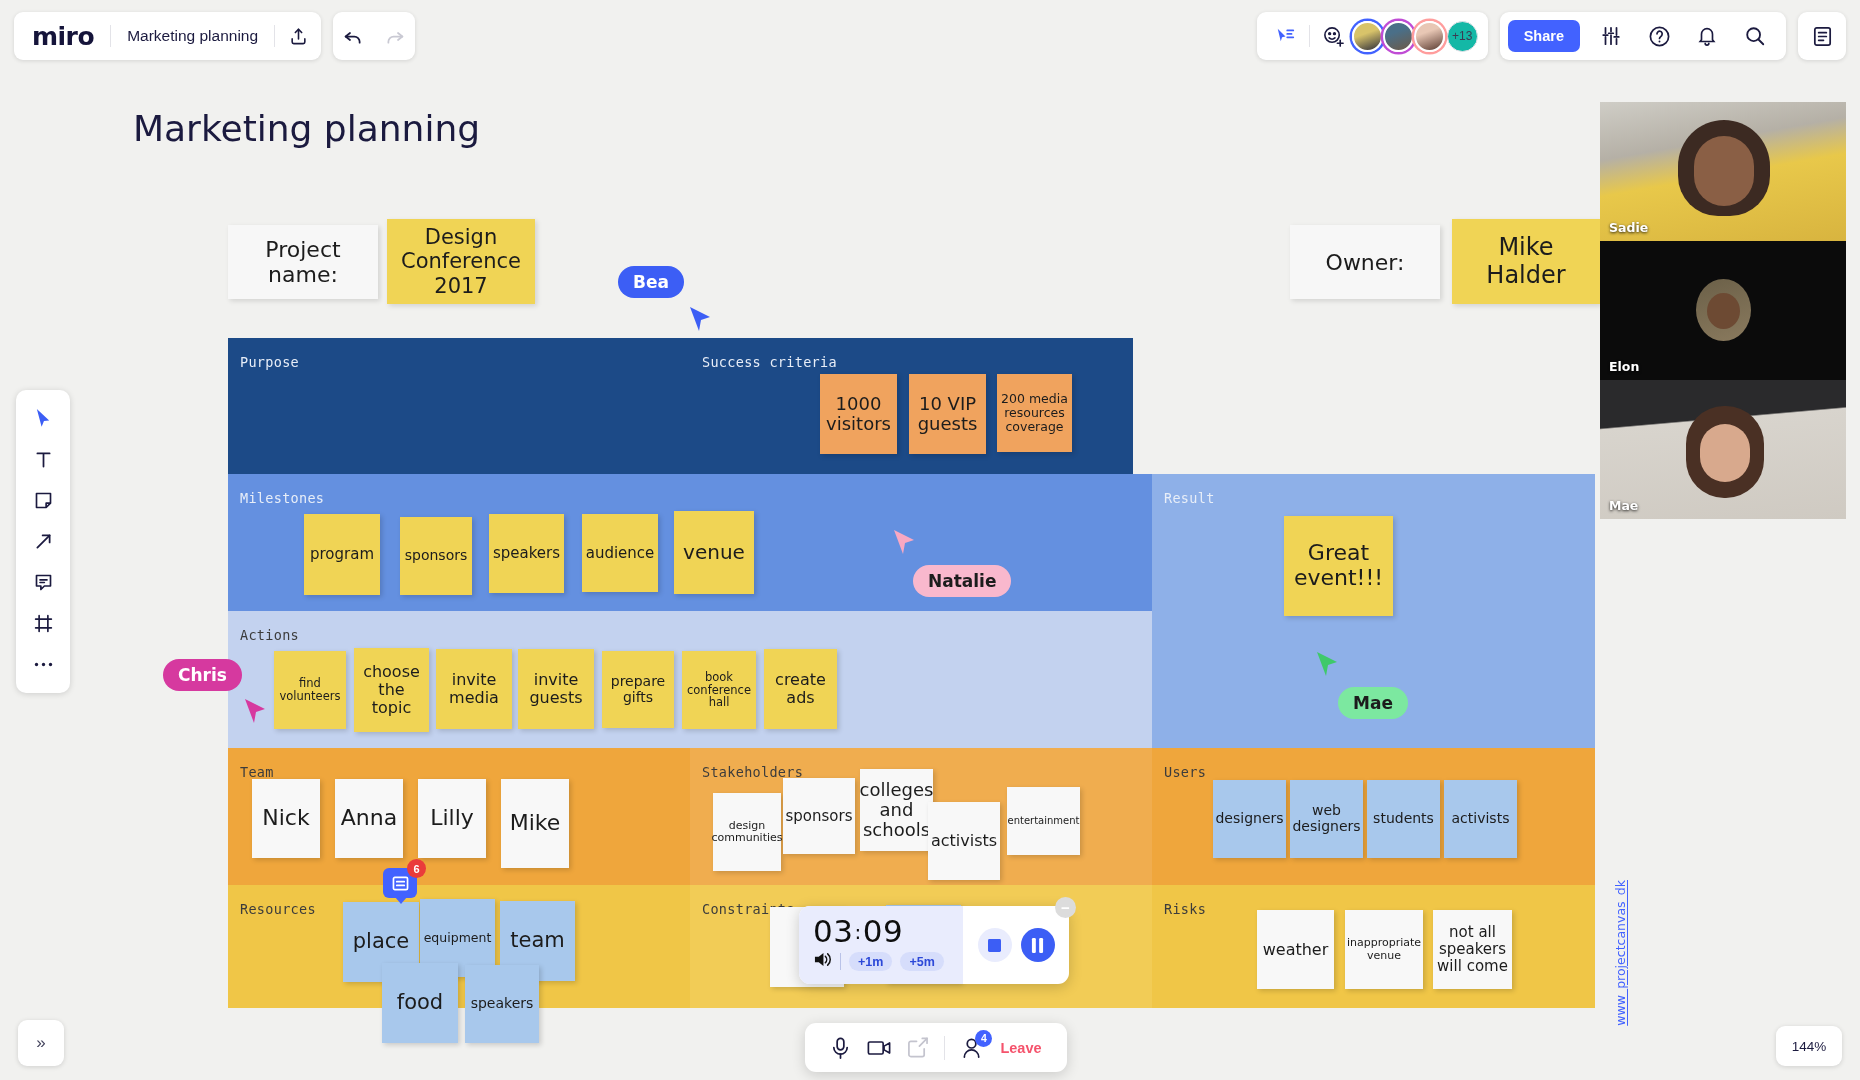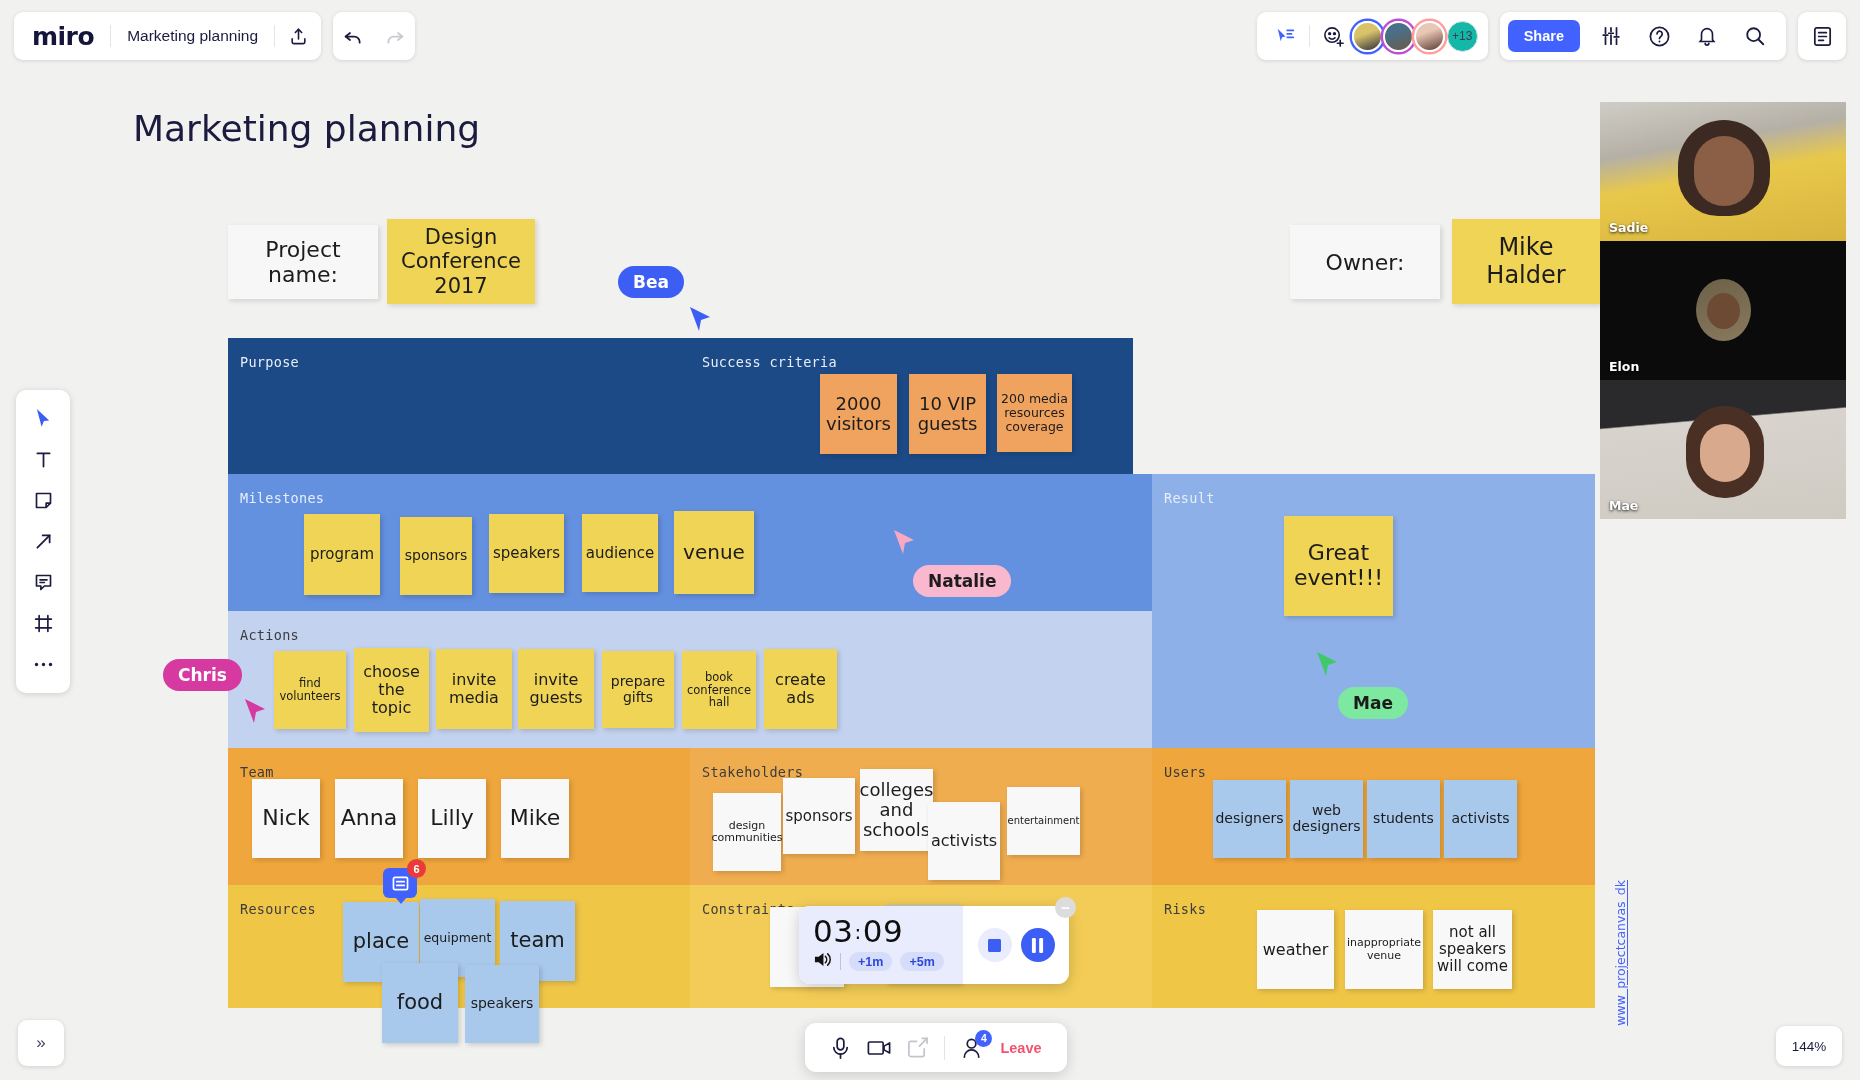--- a/index.html
+++ b/index.html
@@ -416,21 +416,21 @@
   <div class="hdr-card" id="owner-value-card">Mike Halder</div>
 
   <div class="grid">
 
     <div class="row r1">
       <div class="cell c-purpose">
         <div class="cell-label label-light">Purpose</div>
       </div>
       <div class="cell c-success">
         <div class="cell-label label-light">Success criteria</div>
-        <div class="note n-orange" style="left:130px; top:36px; width:77px; height:80px; font-size:18px;">2000 visitors</div>
+        <div class="note n-orange" style="left:130px; top:36px; width:77px; height:80px; font-size:18px;">1000 visitors</div>
         <div class="note n-orange" style="left:219px; top:36px; width:77px; height:80px; font-size:18px;">10 VIP guests</div>
         <div class="note n-orange" style="left:307px; top:36px; width:75px; height:78px; font-size:12.5px;">200 media resources coverage</div>
       </div>
     </div>
 
     <div class="row r2">
       <div class="cell c-milestones">
         <div class="cell-label label-light">Milestones</div>
         <div class="note n-yellow" style="left:76px; top:40px; width:76px; height:81px; font-size:15px;">program</div>
         <div class="note n-yellow" style="left:172px; top:43px; width:72px; height:78px; font-size:14px;">sponsors</div>
@@ -457,21 +457,21 @@
       </div>
       <div class="cell c-result2"></div>
     </div>
 
     <div class="row r4">
       <div class="cell c-team">
         <div class="cell-label label-dark">Team</div>
         <div class="note n-white" style="left:24px; top:31px; width:68px; height:79px; font-size:22px;">Nick</div>
         <div class="note n-white" style="left:107px; top:31px; width:68px; height:79px; font-size:22px;">Anna</div>
         <div class="note n-white" style="left:190px; top:31px; width:68px; height:79px; font-size:22px;">Lilly</div>
-        <div class="note n-white" style="left:273px; top:31px; width:68px; height:79px; font-size:22px;">Mike</div>
+        <div class="note n-white" style="left:273px; top:31px; width:68px; height:89px; font-size:22px;">Mike</div>
       </div>
       <div class="cell c-stakeholders">
         <div class="cell-label label-dark">Stakeholders</div>
         <div class="note n-white" style="left:23px; top:45px; width:68px; height:78px; font-size:11px;">design communities</div>
         <div class="note n-white" style="left:93px; top:30px; width:72px; height:76px; font-size:15px;">sponsors</div>
         <div class="note n-white" style="left:170px; top:21px; width:73px; height:82px; font-size:18px;">colleges and schools</div>
         <div class="note n-white" style="left:238px; top:54px; width:72px; height:78px; font-size:16px;">activists</div>
         <div class="note n-white" style="left:317px; top:39px; width:73px; height:68px; font-size:10px;">entertainment</div>
       </div>
       <div class="cell c-users">

